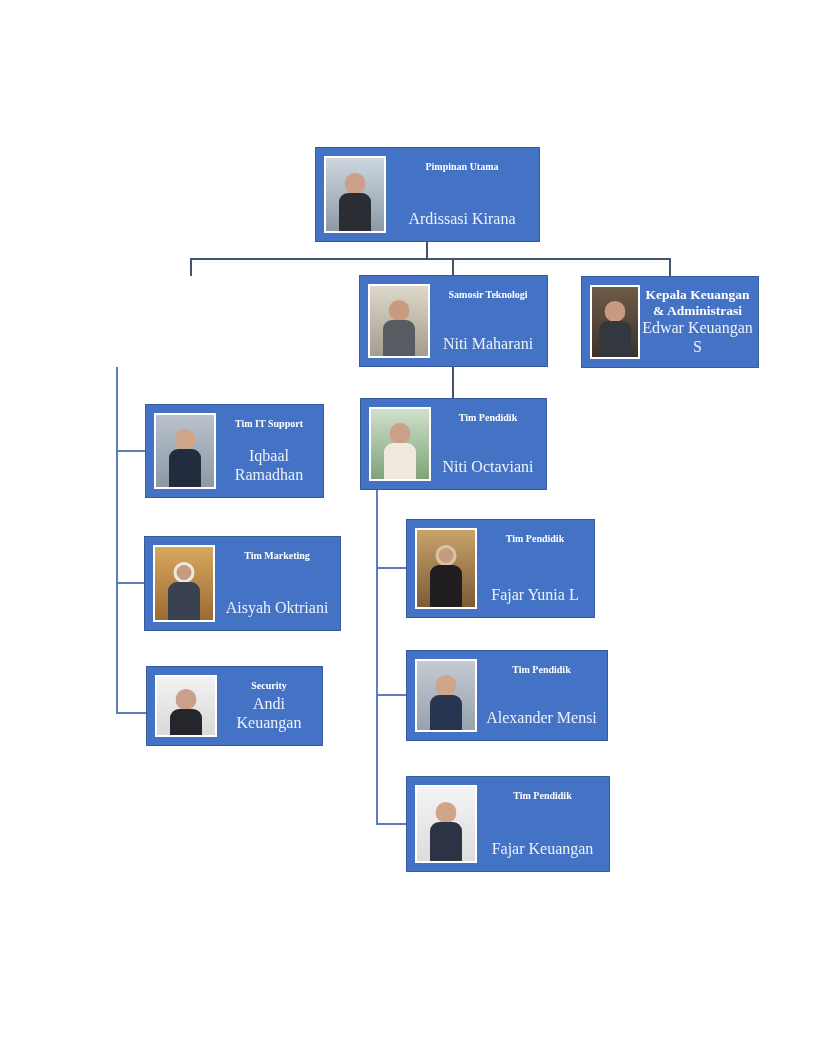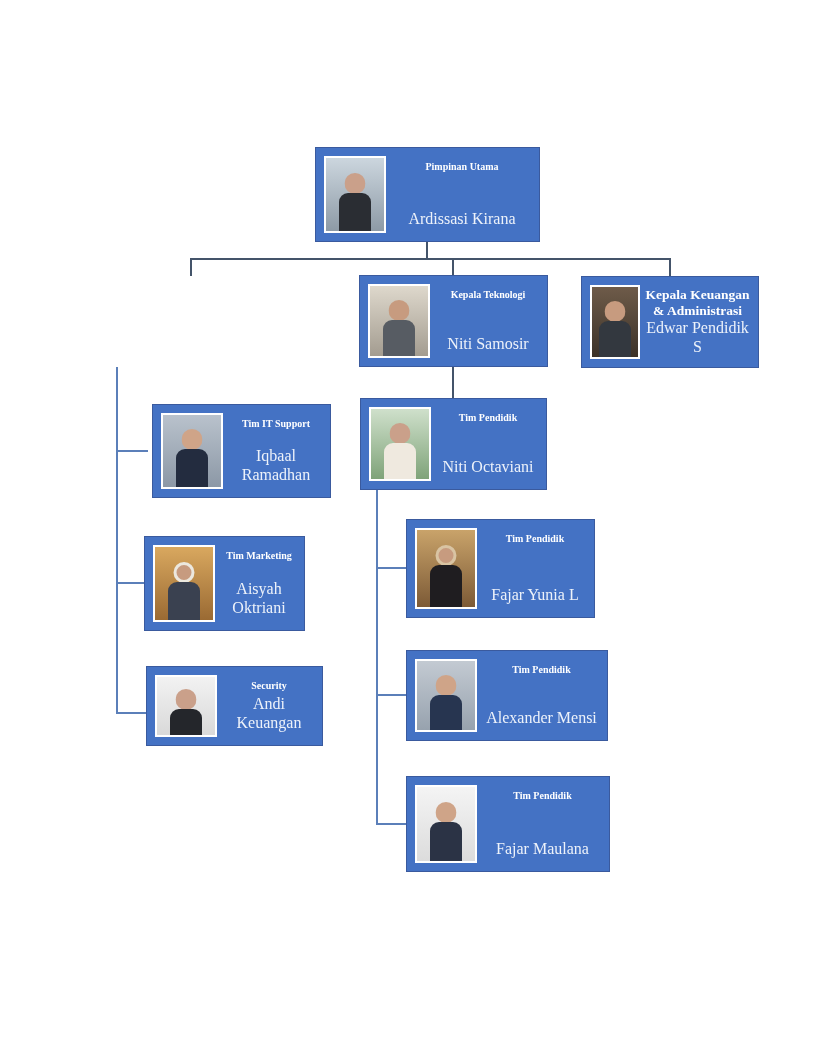--- a/index.html
+++ b/index.html
@@ -96,52 +96,52 @@
 
 
   <div class="node" style="left:359px;top:275px;width:189px;height:92px;">
     <div class="portrait-frame" title="woman standing in office with bookshelf" style="--bg1: #ded8cc; --bg2: #a39c90; --suit: #575c63; --skin: #c79b7f;">
       <div class="portrait">
           <div class="head"></div>
           <div class="torso"></div>
         </div>
     </div>
     <div class="texts">
-      <div class="role-title">Kepala Teknologi</div>
-      <div class="member-name">Niti Samosir</div>
+      <div class="role-title">Samosir Teknologi</div>
+      <div class="member-name">Niti Maharani</div>
     </div>
   </div>
 
   <div class="node narrow-photo" style="left:581px;top:276px;width:178px;height:92px;">
     <div class="portrait-frame" title="man in dark suit before dark bookshelf" style="--bg1: #6e5b49; --bg2: #3c3228; --suit: #33383f; --skin: #c79b7f;">
       <div class="portrait">
           <div class="head"></div>
           <div class="torso"></div>
         </div>
     </div>
     <div class="texts" style="padding-top:10px;padding-bottom:11px;">
       <div class="role-title" style="font-size:13.5px;">Kepala Keuangan &amp; Administrasi</div>
-      <div class="member-name">Edwar Pendidik S</div>
-    </div>
-  </div>
-
-  <div class="node" style="left:152px;top:404px;width:179px;height:94px;">
+      <div class="member-name">Edwar Keuangan S</div>
+    </div>
+  </div>
+
+  <div class="node" style="left:145px;top:404px;width:179px;height:94px;">
     <div class="portrait-frame" title="man in navy suit, gray studio backdrop" style="--bg1: #b9c2cc; --bg2: #8c98a6; --suit: #232c3f; --skin: #cfa488;">
       <div class="portrait">
           <div class="head"></div>
           <div class="torso"></div>
         </div>
     </div>
     <div class="texts">
       <div class="role-title">Tim IT Support</div>
       <div class="member-name">Iqbaal Ramadhan</div>
     </div>
   </div>
 
-  <div class="node" style="left:144px;top:536px;width:161px;height:95px;">
+  <div class="node" style="left:144px;top:536px;width:197px;height:95px;">
     <div class="portrait-frame" title="woman in white hijab in golden ornate hall" style="--bg1: #d9a85f; --bg2: #9a6a33; --suit: #3a4150; --skin: #c79b7f; --hijab: #ece8de;">
       <div class="portrait">
           <div class="head"></div>
           <div class="torso"></div>
         </div>
     </div>
     <div class="texts">
       <div class="role-title">Tim Marketing</div>
       <div class="member-name">Aisyah Oktriani</div>
     </div>
@@ -201,17 +201,17 @@
 
   <div class="node" style="left:406px;top:776px;width:204px;height:96px;">
     <div class="portrait-frame" title="man in dark suit with arms crossed, white backdrop" style="--bg1: #f4f4f4; --bg2: #dcdcdc; --suit: #2b3345; --skin: #cfa488;">
       <div class="portrait">
           <div class="head"></div>
           <div class="torso"></div>
         </div>
     </div>
     <div class="texts">
       <div class="role-title">Tim Pendidik</div>
-      <div class="member-name">Fajar Maulana</div>
+      <div class="member-name">Fajar Keuangan</div>
     </div>
   </div>
 
 </div>
 
 </body></html>

